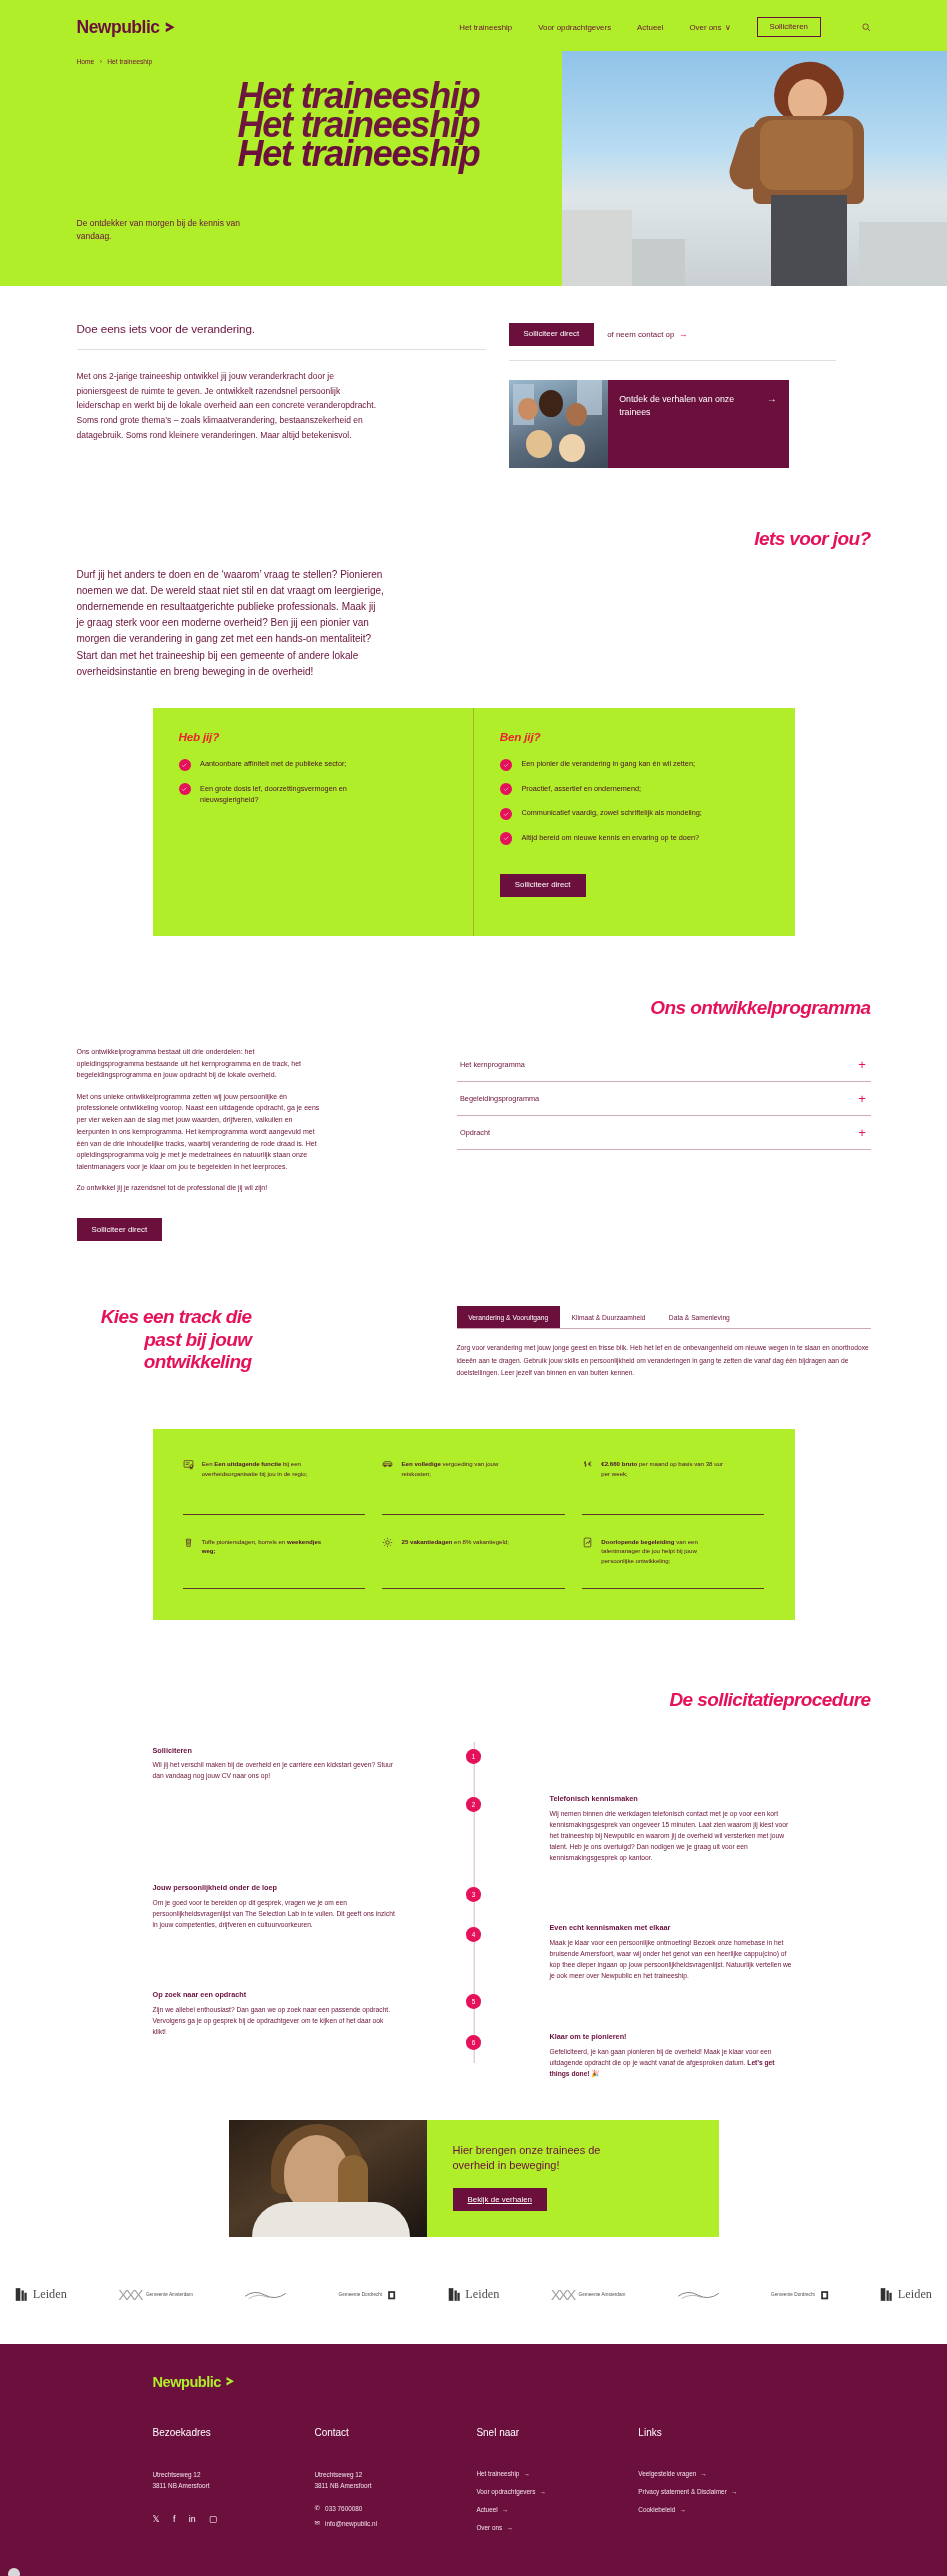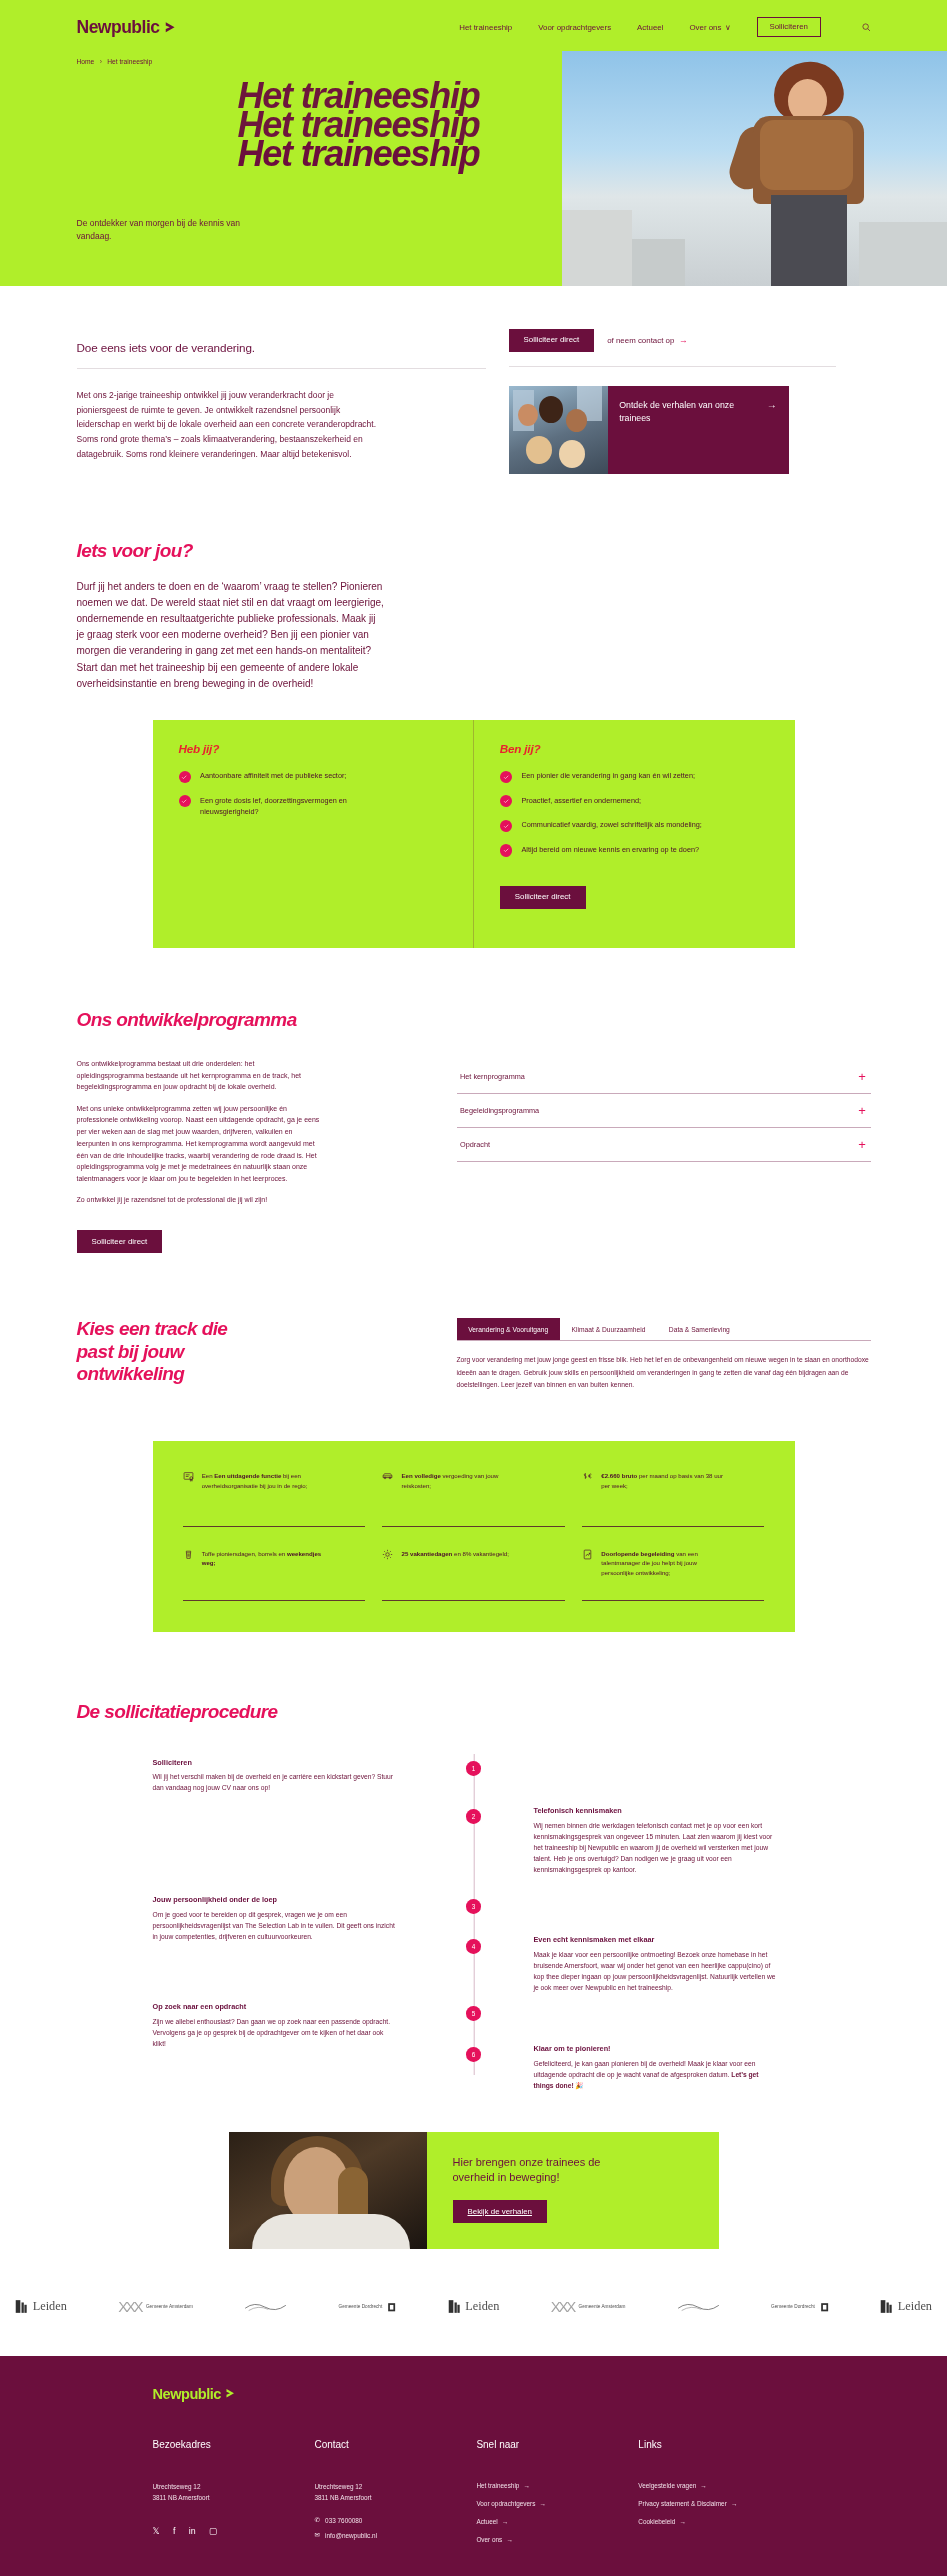--- a/index.html
+++ b/index.html
@@ -65,21 +65,21 @@
   }
   .hero-title .l1{opacity:.96;}
   .hero-title .l2{opacity:.96;}
   .hero-sub{
     position:absolute;left:50%;margin-left:-397px;top:217px;width:193px;
     font-size:8.5px;line-height:1.5;color:var(--plum);
   }
 
   
   .intro{padding:31.5px 0 0;}
-  .intro-grid{width:794px;margin:10px auto;display:flex;align-items:center;}
+  .intro-grid{width:794px;margin:4px auto;display:flex;}
   .intro-left{width:409px;}
   .intro-right{flex:1;padding-left:23px;}
   .intro h2{font-size:11.7px;font-weight:400;color:var(--plum);letter-spacing:-0.1px;}
   .hr{height:0.6px;background:#e3dde0;margin:14px 0 20px;}
   .intro p{font-size:8.5px;line-height:1.72;max-width:303px;color:var(--text);}
   .cta-row{display:flex;align-items:center;gap:13px;padding-top:1.2px;}
   .btn-solid{
     background:var(--plum);color:#fff;font-size:7.9px;padding:7.6px 15px;border:0;cursor:pointer;line-height:1;
   }
   .link-arrow{color:var(--text);font-size:7.9px;text-decoration:none;display:inline-flex;align-items:center;gap:4.7px;}
@@ -95,21 +95,21 @@
   .story-img .h3{left:57px;top:23px;width:21px;height:23px;background:#a8704a;}
   .story-img .h4{left:17.5px;top:50px;width:26px;height:28px;background:#e3c08f;}
   .story-img .h5{position:absolute;left:50px;top:54px;width:26px;height:28px;background:#edd2ab;border-radius:50%;}
   .story-body{flex:1;background:var(--plum);color:#fff;padding:13px 11.7px;display:flex;flex-direction:row;justify-content:space-between;}
   .story-body .t{font-size:8.8px;line-height:1.42;}
   .story-body .ar{font-size:10px;}
 
   
   .section{width:794px;margin:0 auto;}
   .big-h{
-    font-size:19px;font-style:italic;font-weight:700;color:var(--pink);letter-spacing:-0.6px;
+    font-size:19px;font-style:italic;font-weight:700;color:var(--pink);letter-spacing:-0.6px;text-align:right;
   }
   .iets{padding-top:56px;}
   .iets p{font-size:10px;line-height:1.62;max-width:309px;margin-top:16.3px;}
   .green-box{
     width:642px;margin:28px auto 0;background:var(--green);display:flex;min-height:228px;
   }
   .gcol{width:50%;padding:22px 26px 27px;}
   .gcol h3{font-size:11.7px;font-style:italic;font-weight:700;color:#e8242e;margin-bottom:15px;letter-spacing:-0.2px;}
   .gli{display:flex;gap:9.3px;margin-bottom:11.7px;align-items:flex-start;}
   .check{
@@ -159,21 +159,21 @@
   
   .proc{padding-top:69px;}
   .timeline{position:relative;width:642px;margin:26px auto 0;min-height:333px;}
   .tl-line{position:absolute;left:50%;top:4.7px;bottom:7px;width:0.6px;background:#d8b9c8;transform:translateX(-0.3px);}
   .dot{
     position:absolute;left:50%;width:14.6px;height:14.6px;margin-left:-7.3px;border-radius:50%;
     background:var(--pink);color:#fff;font-size:6.4px;display:flex;align-items:center;justify-content:center;
   }
   .step{position:absolute;width:245px;}
   .step.l{left:0;text-align:left;}
-  .step.r{right:16px;}
+  .step.r{right:0;}
   .step h4{font-size:7.3px;font-weight:700;color:var(--plum);margin-bottom:5.8px;}
   .step p{font-size:6.7px;line-height:1.62;}
   .step p b{font-weight:700;}
 
   
   .cta-band{width:490px;margin:50px auto 0;display:flex;height:117px;}
   .cta-img{width:198px;background:linear-gradient(150deg,#2b2016,#4e3a27 45%,#1a1410);position:relative;overflow:hidden;}
   .cta-img .fc{position:absolute;left:55px;top:15px;width:65px;height:76px;background:#caa07a;border-radius:52% 52% 46% 46%;}
   .cta-img .hr1{position:absolute;left:42px;top:3.5px;width:93px;height:70px;background:#6b4b2a;border-radius:47px 47px 11.7px 11.7px;}
   .cta-img .hr2{position:absolute;left:109px;top:35px;width:30px;height:82px;background:#8a6434;border-radius:15px;}

